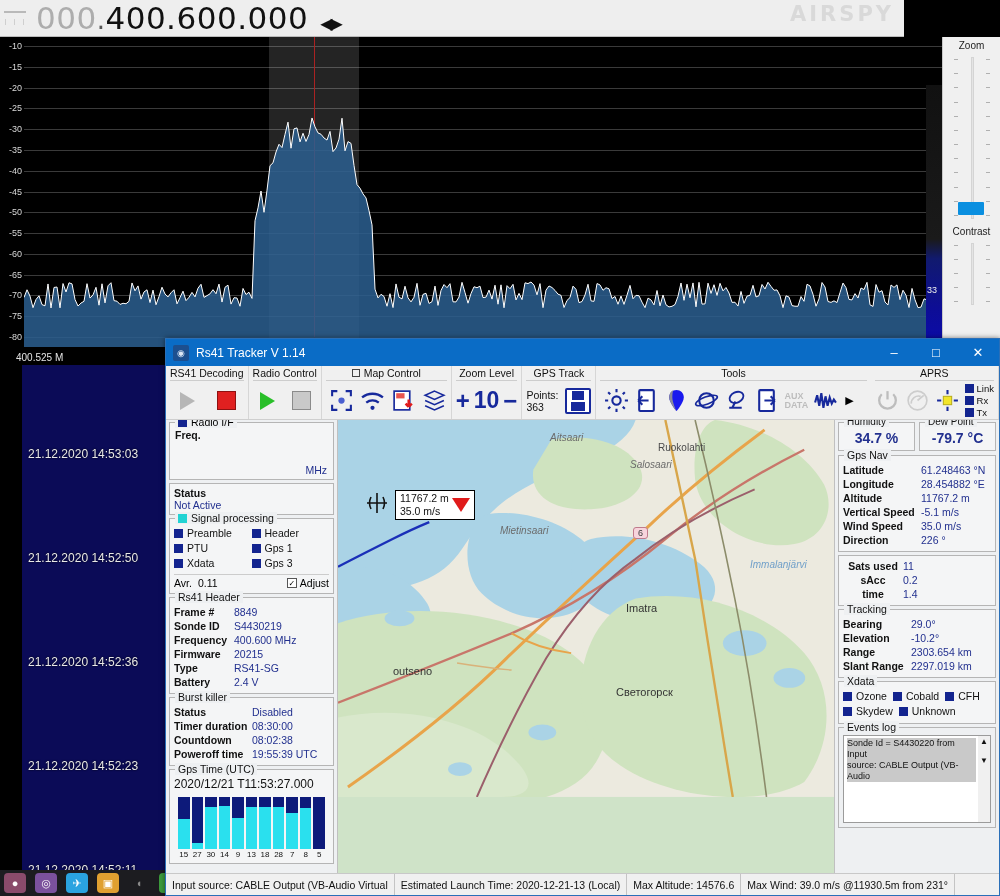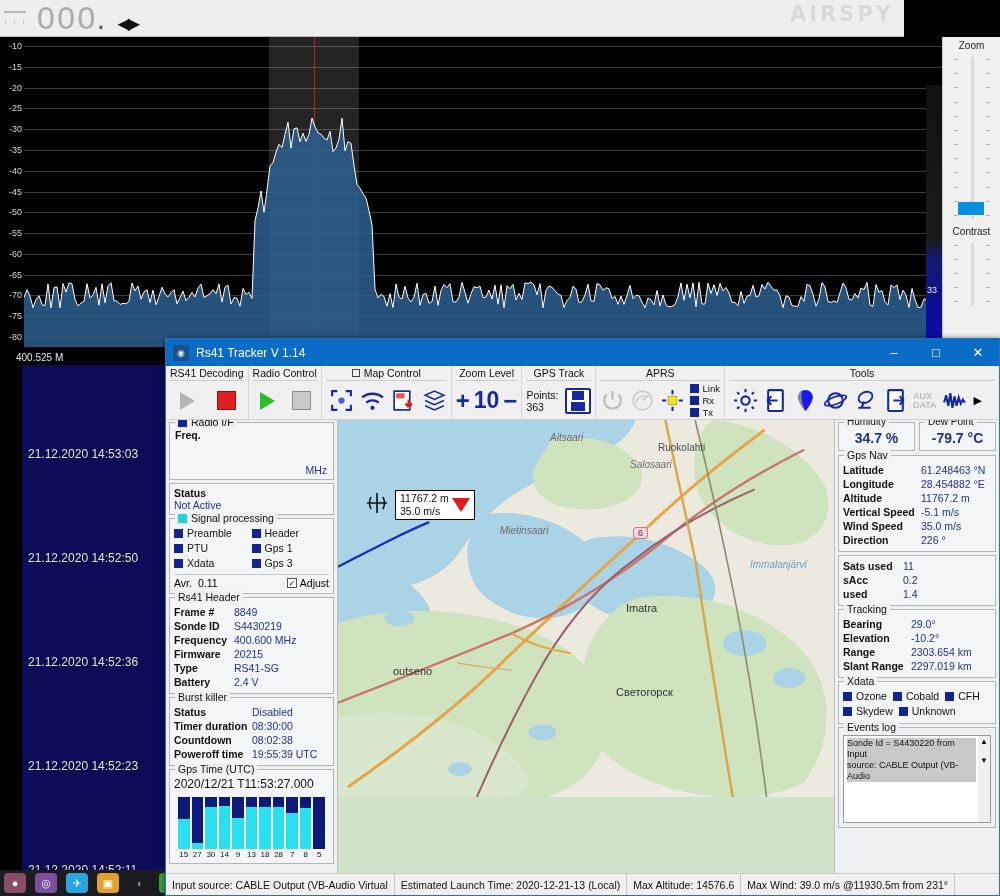--- a/index.html
+++ b/index.html
@@ -317,20 +317,21 @@
   <div class="sdr-header">
     <div class="sdr-slider-stub">
       <div class="bar"></div>
       <div class="tick" style="left:3px"></div>
       <div class="tick" style="left:12px"></div>
       <div class="tick" style="left:21px"></div>
     </div>
     <div class="freq-display">
       <span class="dim">000</span>
         <span class="dot">.</span>
+        <span>400.600.000</span>
       <span class="freq-arrows">◀▶</span>
     </div>
     <div class="airspy-logo">AIRSPY</div>
   </div>
 
   <div class="spectrum">
     <div class="spec-yaxis" id="yaxis">
         <div class="spec-ylabel" style="top: 9px;">-10</div>
         <div class="spec-ylabel" style="top: 29.7857px;">-15</div>
         <div class="spec-ylabel" style="top: 50.5714px;">-20</div>
@@ -527,20 +528,58 @@
         <div class="tgroup-label">GPS Track</div>
         <div class="tgroup-body">
           <div class="gpspts">
             <div>Points:</div>
             <div>363</div>
           </div>
           <div class="floppy"></div>
         </div>
       </div>
 
+      <div class="tgroup" style="flex:1;border-right:none;">
+        <div class="tgroup-label">Tools</div>
+        <div class="tgroup-body tools-icons" style="padding-left:4px;">
+          <svg class="ico" viewBox="0 0 24 24">
+            <circle cx="12" cy="12" r="4" stroke="#17299c" stroke-width="2" fill="none"></circle>
+            <path d="M12 1v3M12 20v3M1 12h3M20 12h3M4 4l2 2M18 18l2 2M20 4l-2 2M6 18l-2 2" stroke="#17299c" stroke-width="2"></path>
+          </svg>
+          <svg class="ico" viewBox="0 0 24 24">
+            <rect x="5" y="2" width="14" height="20" rx="1" stroke="#17299c" stroke-width="2" fill="#fff"></rect>
+            <path d="M14 12H4M4 12l4-4M4 12l4 4" stroke="#17299c" stroke-width="2" fill="none"></path>
+          </svg>
+          <svg class="ico" viewBox="0 0 24 24">
+            <path d="M12 2c-4 0-7 3-7 7 0 5 7 13 7 13s7-8 7-13c0-4-3-7-7-7z" fill="#1a1aee"></path>
+            <path d="M9 2c-2.5 1-4 4-4 7 0 5 7 13 7 13s-4-8-4-13c0-3 .5-6 1-7z" fill="#8a8a9a"></path>
+          </svg>
+          <svg class="ico" viewBox="0 0 24 24">
+            <circle cx="12" cy="12" r="7" stroke="#17299c" stroke-width="2" fill="none"></circle>
+            <ellipse cx="12" cy="12" rx="11" ry="3.5" stroke="#17299c" stroke-width="1.6" fill="none" transform="rotate(-20 12 12)"></ellipse>
+          </svg>
+          <svg class="ico" viewBox="0 0 24 24">
+            <ellipse cx="12" cy="9" rx="7" ry="5" stroke="#17299c" stroke-width="1.8" fill="none" transform="rotate(-25 12 9)"></ellipse>
+            <path d="M11 13l-3 6M5 19h12" stroke="#17299c" stroke-width="2"></path>
+          </svg>
+          <svg class="ico" viewBox="0 0 24 24">
+            <rect x="5" y="2" width="14" height="20" rx="1" stroke="#17299c" stroke-width="2" fill="#fff"></rect>
+            <path d="M10 12h10M20 12l-4-4M20 12l-4 4" stroke="#17299c" stroke-width="2" fill="none"></path>
+          </svg>
+          <div style="display:flex;flex-direction:column;line-height:9px;color:#bdbdbd;font-size:9px;font-weight:bold;">
+            <span>AUX</span>
+            <span>DATA</span>
+          </div>
+          <svg class="ico" viewBox="0 0 24 24">
+            <path d="M2 14l2-7 2 10 2-12 2 14 2-11 2 9 2-8 2 6 2-4 2 3" stroke="#17299c" stroke-width="2" fill="none"></path>
+          </svg>
+          <span class="tools-arrow">▶</span>
+        </div>
+      </div>
+
       <div class="tgroup">
         <div class="tgroup-label">APRS</div>
         <div class="tgroup-body" style="gap:5px;">
           <svg class="ico" viewBox="0 0 24 24">
             <path d="M12 3v8" stroke="#bdbdbd" stroke-width="2.2"></path>
             <path d="M6.5 6a8 8 0 1011 0" stroke="#bdbdbd" stroke-width="2.2" fill="none"></path>
           </svg>
           <svg class="ico" viewBox="0 0 24 24">
             <circle cx="12" cy="12" r="9" stroke="#cdcdcd" stroke-width="1.6" fill="none"></circle>
             <path d="M12 12l6-5" stroke="#cdcdcd" stroke-width="1.6"></path>
@@ -557,58 +596,20 @@
               </div>
             <div class="aprs-led">
                 <span class="led-sq"></span>
                 <span>Rx</span>
               </div>
             <div class="aprs-led">
                 <span class="led-sq"></span>
                 <span>Tx</span>
               </div>
           </div>
-        </div>
-      </div>
-
-      <div class="tgroup" style="flex:1;border-right:none;">
-        <div class="tgroup-label">Tools</div>
-        <div class="tgroup-body tools-icons" style="padding-left:4px;">
-          <svg class="ico" viewBox="0 0 24 24">
-            <circle cx="12" cy="12" r="4" stroke="#17299c" stroke-width="2" fill="none"></circle>
-            <path d="M12 1v3M12 20v3M1 12h3M20 12h3M4 4l2 2M18 18l2 2M20 4l-2 2M6 18l-2 2" stroke="#17299c" stroke-width="2"></path>
-          </svg>
-          <svg class="ico" viewBox="0 0 24 24">
-            <rect x="5" y="2" width="14" height="20" rx="1" stroke="#17299c" stroke-width="2" fill="#fff"></rect>
-            <path d="M14 12H4M4 12l4-4M4 12l4 4" stroke="#17299c" stroke-width="2" fill="none"></path>
-          </svg>
-          <svg class="ico" viewBox="0 0 24 24">
-            <path d="M12 2c-4 0-7 3-7 7 0 5 7 13 7 13s7-8 7-13c0-4-3-7-7-7z" fill="#1a1aee"></path>
-            <path d="M9 2c-2.5 1-4 4-4 7 0 5 7 13 7 13s-4-8-4-13c0-3 .5-6 1-7z" fill="#8a8a9a"></path>
-          </svg>
-          <svg class="ico" viewBox="0 0 24 24">
-            <circle cx="12" cy="12" r="7" stroke="#17299c" stroke-width="2" fill="none"></circle>
-            <ellipse cx="12" cy="12" rx="11" ry="3.5" stroke="#17299c" stroke-width="1.6" fill="none" transform="rotate(-20 12 12)"></ellipse>
-          </svg>
-          <svg class="ico" viewBox="0 0 24 24">
-            <ellipse cx="12" cy="9" rx="7" ry="5" stroke="#17299c" stroke-width="1.8" fill="none" transform="rotate(-25 12 9)"></ellipse>
-            <path d="M11 13l-3 6M5 19h12" stroke="#17299c" stroke-width="2"></path>
-          </svg>
-          <svg class="ico" viewBox="0 0 24 24">
-            <rect x="5" y="2" width="14" height="20" rx="1" stroke="#17299c" stroke-width="2" fill="#fff"></rect>
-            <path d="M10 12h10M20 12l-4-4M20 12l-4 4" stroke="#17299c" stroke-width="2" fill="none"></path>
-          </svg>
-          <div style="display:flex;flex-direction:column;line-height:9px;color:#bdbdbd;font-size:9px;font-weight:bold;">
-            <span>AUX</span>
-            <span>DATA</span>
-          </div>
-          <svg class="ico" viewBox="0 0 24 24">
-            <path d="M2 14l2-7 2 10 2-12 2 14 2-11 2 9 2-8 2 6 2-4 2 3" stroke="#17299c" stroke-width="2" fill="none"></path>
-          </svg>
-          <span class="tools-arrow">▶</span>
         </div>
       </div>
     </div>
 
     <div class="rs41-body">
 
       <div class="panel-left">
 
         <div class="radioif">
           <div class="cap">
@@ -872,32 +873,32 @@
                 <span class="k" style="min-width: 78px;">Wind Speed</span>
                 <span class="v">35.0 m/s</span>
               </div>
               <div class="kv">
                 <span class="k" style="min-width: 78px;">Direction</span>
                 <span class="v">226 °</span>
               </div>
             </div>
         </div>
 
-        <div class="gbox flat" style="padding-top:3px;">
+        <div class="gbox flat" style="padding-top:3px;text-align:center;">
           <div id="gps-quality-rows">
               <div class="kv">
                 <span class="k" style="min-width: 60px;">Sats used</span>
                 <span class="v">11</span>
               </div>
               <div class="kv">
                 <span class="k" style="min-width: 60px;">sAcc</span>
                 <span class="v">0.2</span>
               </div>
               <div class="kv">
-                <span class="k" style="min-width: 60px;">used</span>
+                <span class="k" style="min-width: 60px;">time</span>
                 <span class="v">1.4</span>
               </div>
             </div>
         </div>
 
         <div class="gbox" style="padding-top:7px;">
           <div class="cap">Tracking</div>
           <div id="tracking-rows">
               <div class="kv">
                 <span class="k" style="min-width: 68px;">Bearing</span>

